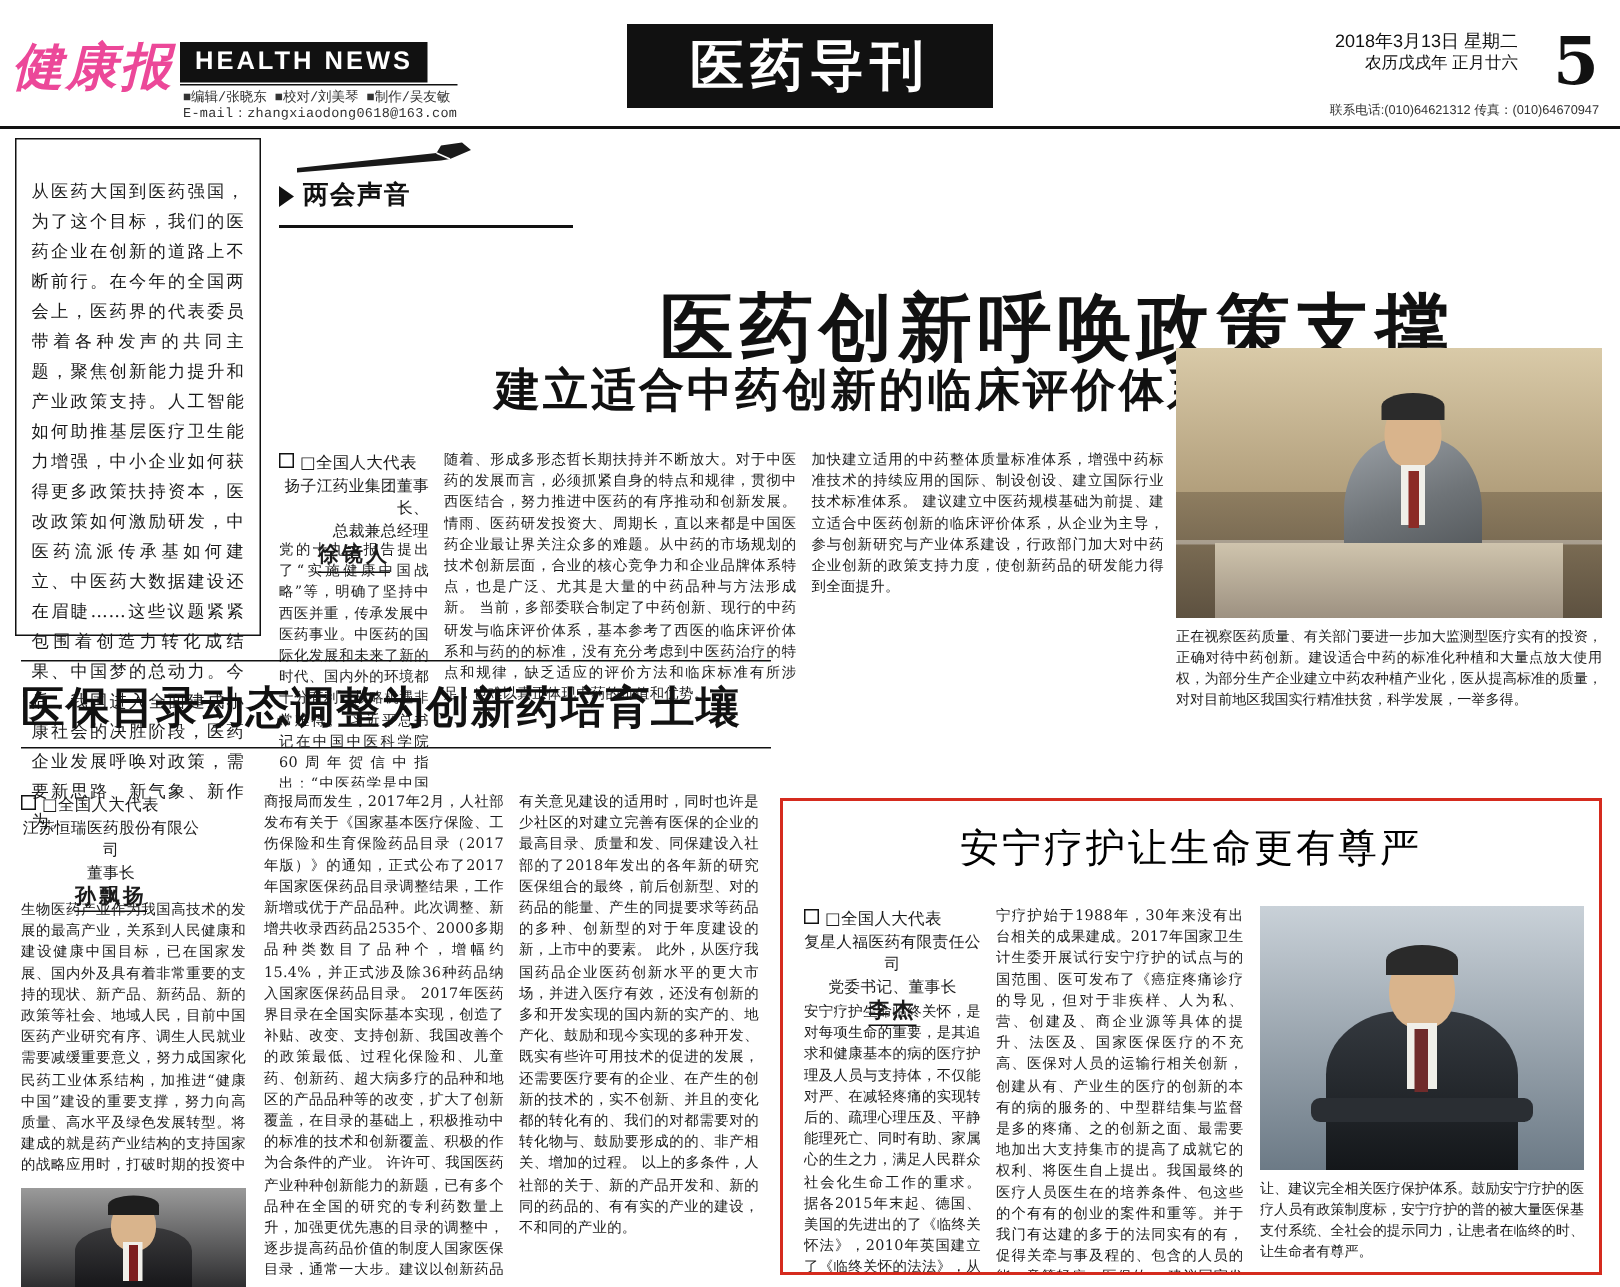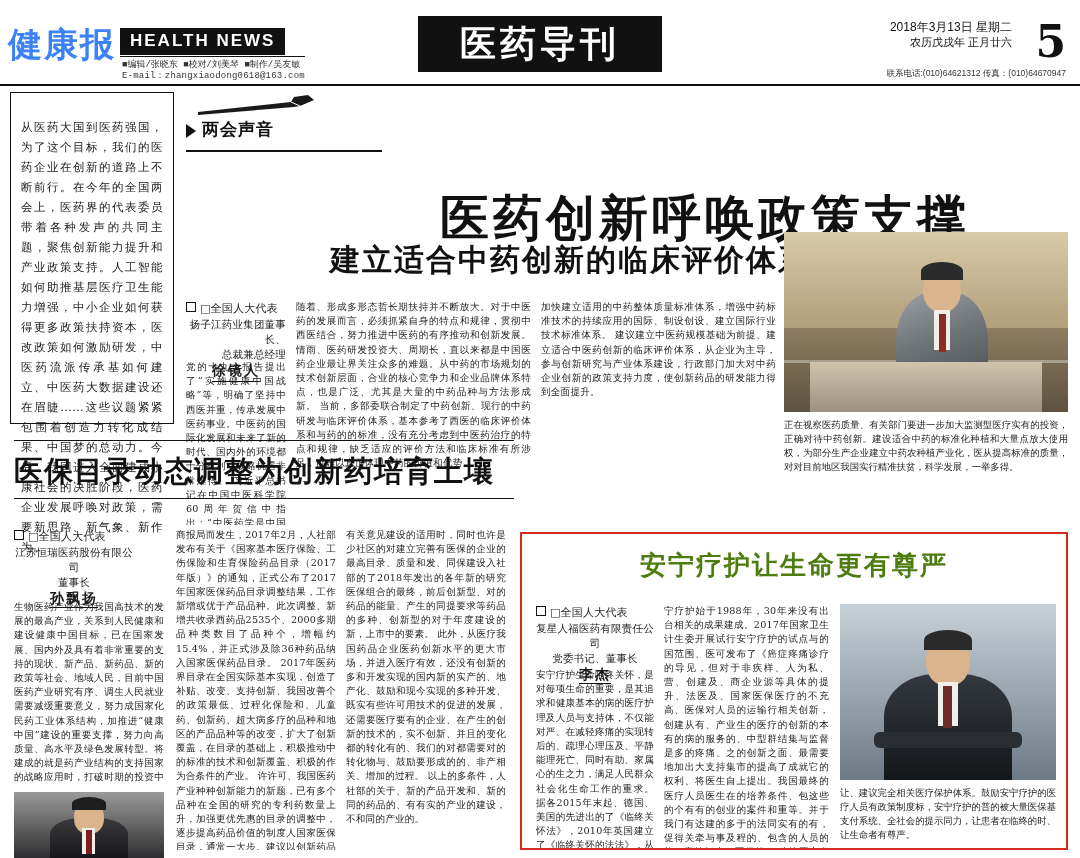--- a/index.html
+++ b/index.html
@@ -12,21 +12,22 @@
     position:relative;
   }
   .page{position:relative;width:1080px;height:858px;}
 
   
   .masthead{position:absolute;left:0;top:0;width:1080px;height:86px;}
   .logo-cn{
     position:absolute;left:8px;top:22px;
     font-family:"DejaVu Serif", serif;
     font-weight:bold;font-size:34px;letter-spacing:2px;
-    color:#3b82f6;
+    color:#ec4899;
+    font-style:italic;
   }
   .logo-en{
     position:absolute;left:120px;top:28px;
     background:#111;color:#fff;
     font-family:"Liberation Sans", sans-serif;
     font-weight:bold;font-size:17px;letter-spacing:2px;
     padding:3px 10px 4px 10px;
   }
   .logo-en-rule{
     position:absolute;left:120px;top:56px;width:185px;height:1px;background:#111;
@@ -167,21 +168,21 @@
   
   .redbox{
     position:absolute;left:520px;top:532px;width:548px;height:318px;
     border:2px solid #d52b1e;
     box-sizing:border-box;
   }
   .headline3{
     position:absolute;left:520px;top:548px;width:548px;
     text-align:center;
     font-family:"DejaVu Serif", serif;
-    font-weight:bold;font-size:26px;letter-spacing:2px;color:#4d7c0f;
+    font-weight:normal;font-size:26px;letter-spacing:2px;color:#000000;
     white-space:nowrap;
   }
 
   
   .p-suit{background:linear-gradient(160deg,#9aa0a6 0%,#6f7478 40%,#3b3f42 100%);}
   .p-room{background:linear-gradient(180deg,#cdbca2 0%,#9c8a70 55%,#5d5243 100%);}
   .p-dark{background:linear-gradient(170deg,#8d8f92 0%,#4a4c50 50%,#232528 100%);}
   .p-blue{background:linear-gradient(170deg,#b7c2cc 0%,#7c8a98 45%,#2f3942 100%);}
   .face{position:absolute;border-radius:50% 50% 45% 45%;background:#d9b48c;}
   .torso{position:absolute;border-radius:40% 40% 0 0;}

